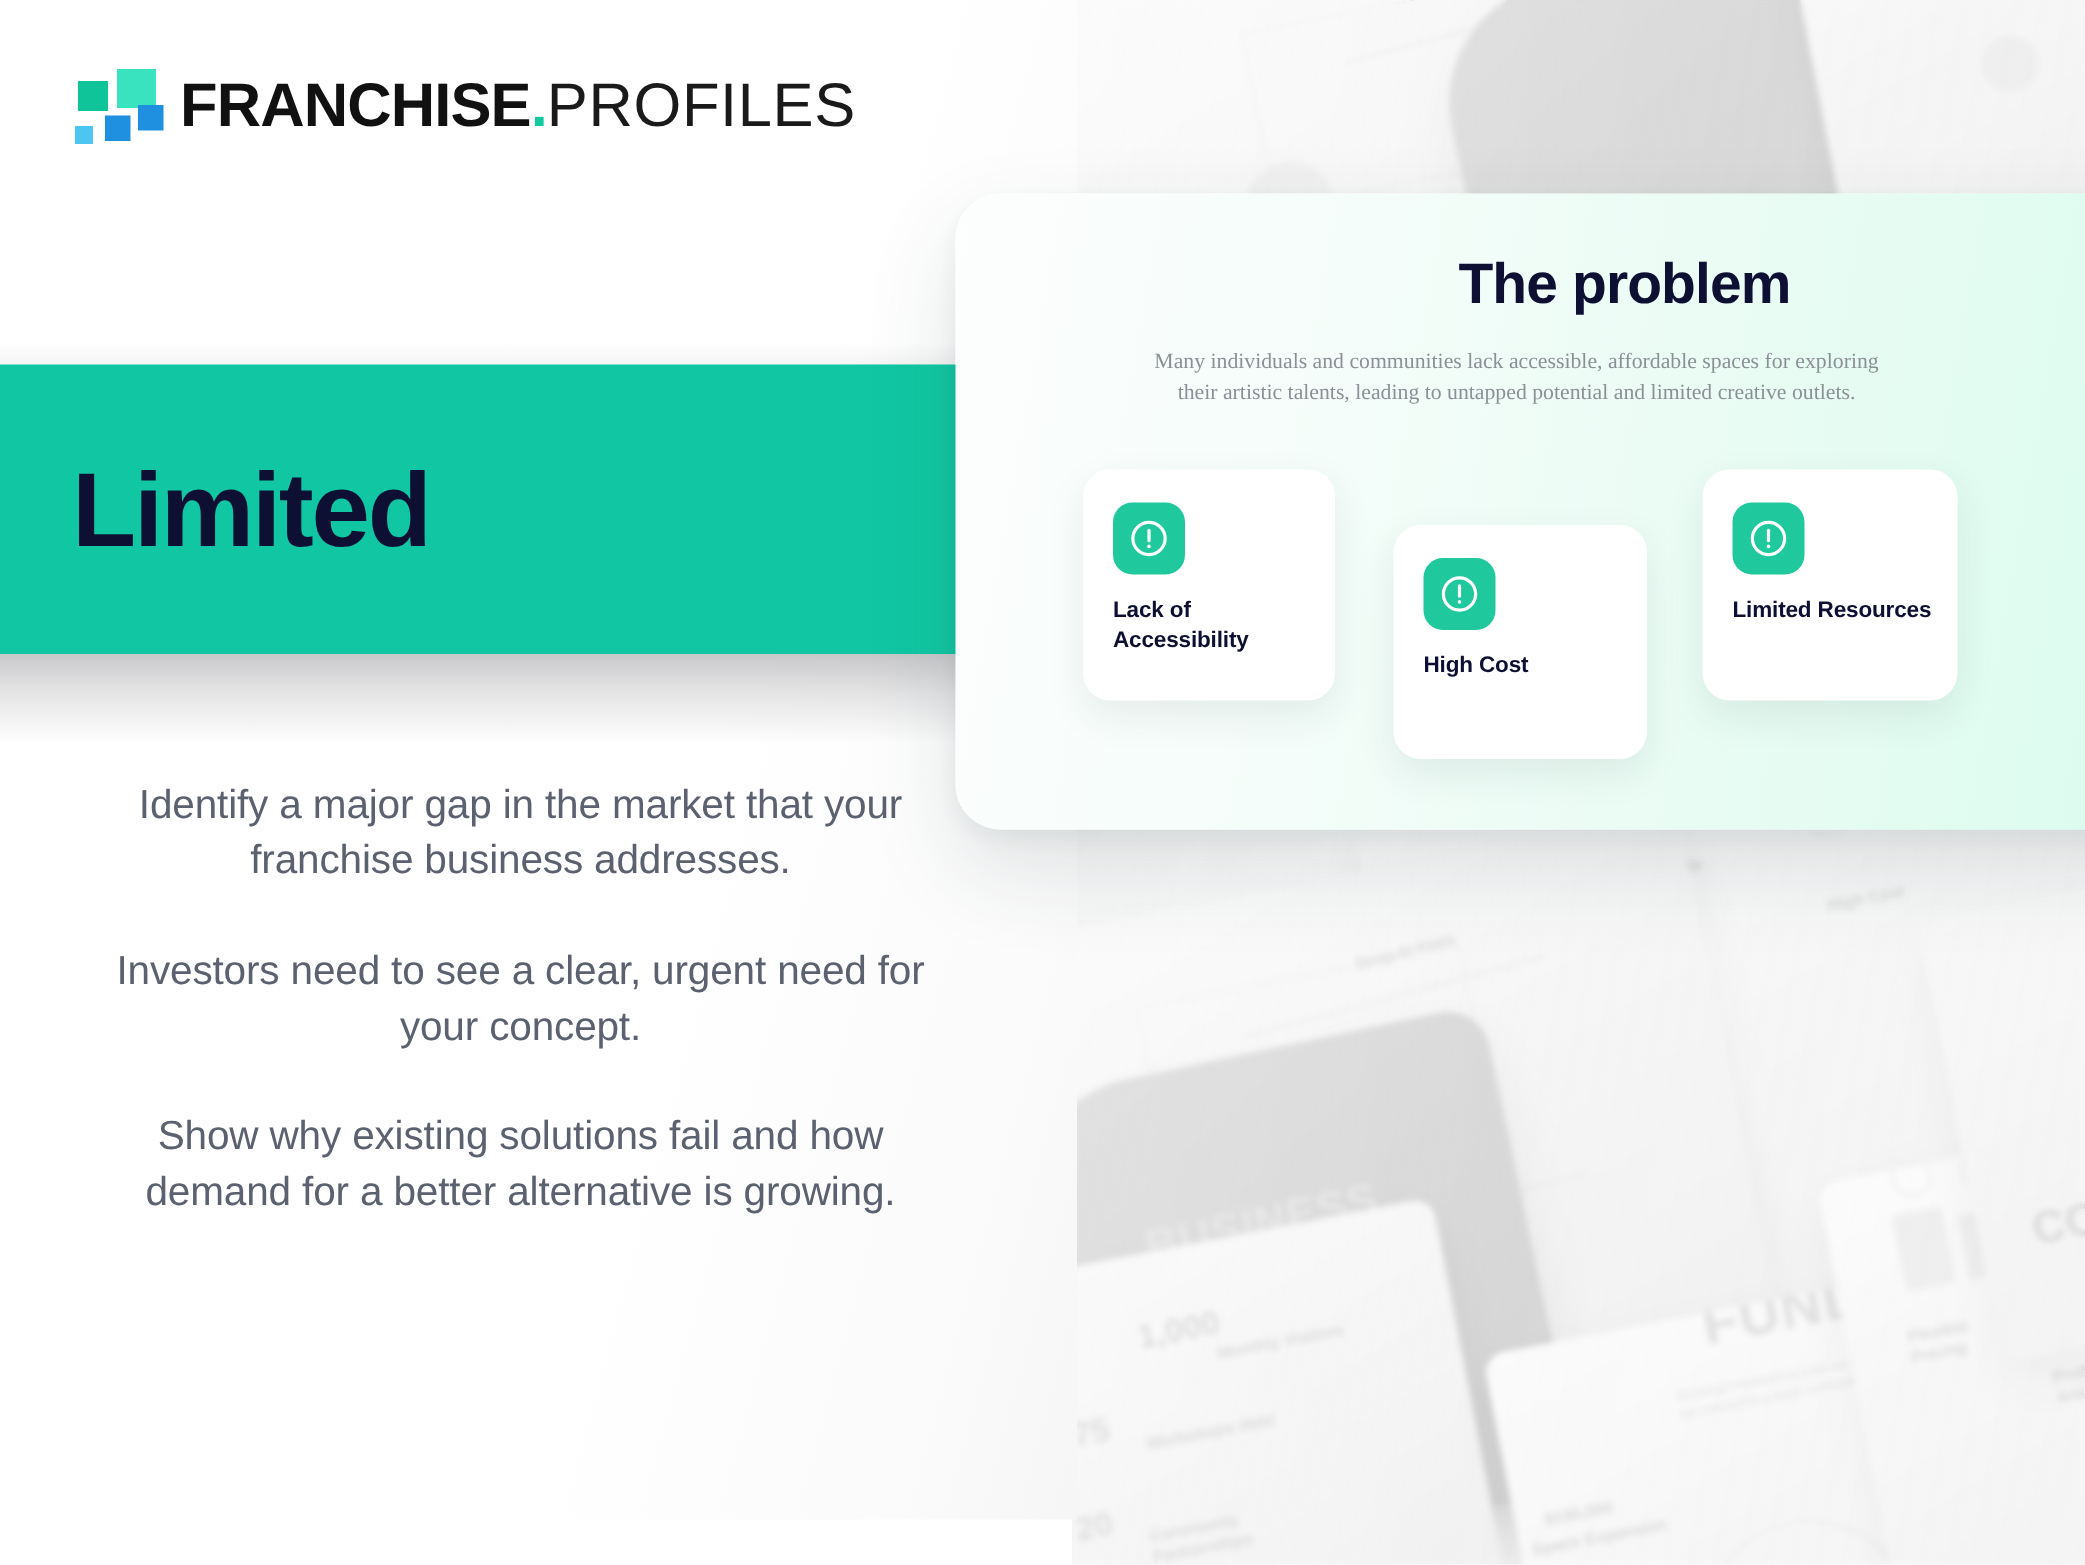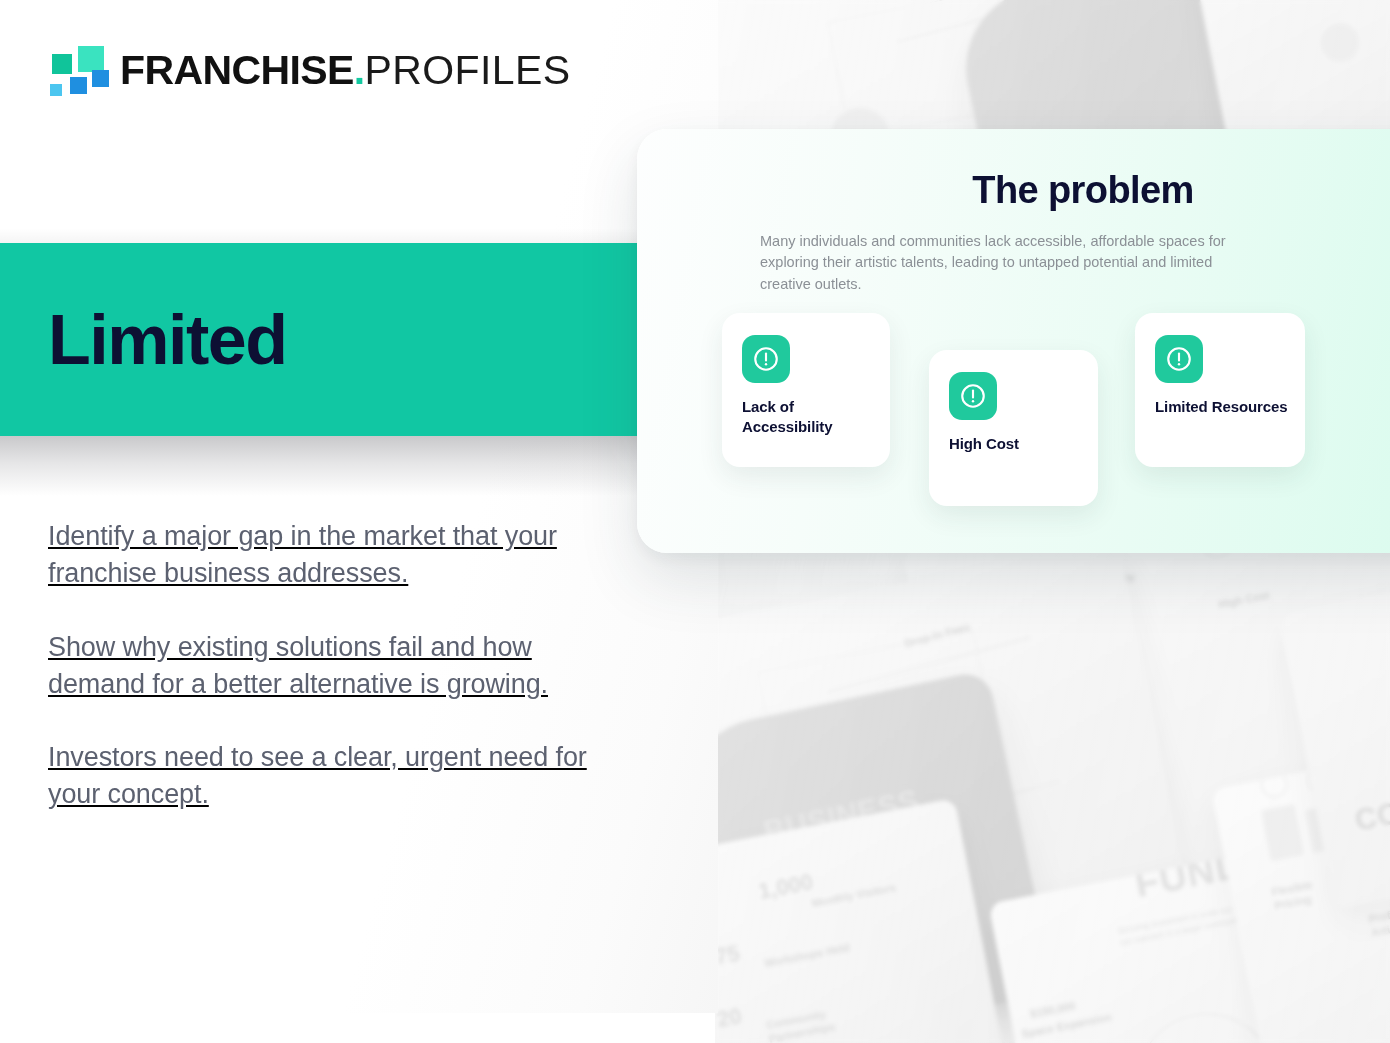--- a/index.html
+++ b/index.html
@@ -82,20 +82,21 @@
     backdrop-filter: blur(2.2px);
     background: linear-gradient(100deg, rgba(255,255,255,0.30) 0%, rgba(255,255,255,0.12) 50%, rgba(255,255,255,0.22) 100%);
   }
 
   
   .left-panel {
     position: absolute;
     left: 0; top: 0;
     width: 718px; height: 1013px;
     background: linear-gradient(105deg, #ffffff 0%, #ffffff 62%, #fbfbfb 86%, #f6f6f6 100%);
+    text-align: center;
   }
 
   .logo {
     position: absolute;
     left: 48px; top: 44px;
     display: flex;
     align-items: center;
     gap: 16px;
   }
   .logo-mark {
@@ -142,23 +143,22 @@
     line-height: 1;
   }
   .banner-shadow-bottom {
     position: absolute;
     left: 0; top: 436px; width: 638px; height: 60px;
     background: linear-gradient(180deg, rgba(120,120,125,0.40) 0%, rgba(140,140,145,0.22) 45%, rgba(255,255,255,0) 100%);
   }
 
   .body-copy {
     position: absolute;
-    left: 48px; top: 518px;
+    left: 63px; top: 518px;
     width: 568px;
-    text-decoration: underline;
   }
   .body-copy p {
     font-size: 27px;
     line-height: 1.38;
     color: #5c6170;
     font-weight: 400;
     margin-bottom: 36px;
     letter-spacing: -0.1px;
   }
   .body-copy p:last-child { margin-bottom: 0; }
@@ -179,25 +179,26 @@
     left: 0; right: 0; top: 40px;
     text-align: center;
     font-size: 38px;
     font-weight: 800;
     color: #0d1033;
     letter-spacing: -0.6px;
   }
   .mc-sub {
     position: absolute;
     left: 123px; width: 502px; top: 102px;
-    text-align: left;
+    text-align: center;
     font-size: 14.5px;
     line-height: 1.48;
     color: #8b9096;
     font-weight: 400;
+    font-family: Liberation Serif, serif;
   }
 
   .feat {
     position: absolute;
     background: #ffffff;
     border-radius: 18px;
     box-shadow: 0 10px 26px rgba(30,60,60,0.085);
   }
   .feat-1 { left: 85px;  top: 184px; width: 168px; height: 154px; }
   .feat-2 { left: 292px; top: 221px; width: 169px; height: 156px; }
@@ -330,22 +331,22 @@
     </div>
 
     <div class="banner-shadow-top"></div>
     <div class="banner">
       <div class="banner-title">Limited</div>
     </div>
     <div class="banner-shadow-bottom"></div>
 
     <div class="body-copy">
       <p>Identify a major gap in the market that your franchise business addresses.</p>
+      <p>Investors need to see a clear, urgent need for your concept.</p>
       <p>Show why existing solutions fail and how demand for a better alternative is growing.</p>
-      <p>Investors need to see a clear, urgent need for your concept.</p>
     </div>
   </div>
 
   <div class="mint-card">
     <div class="mc-title">The problem</div>
     <div class="mc-sub">Many individuals and communities lack accessible, affordable spaces for exploring their artistic talents, leading to untapped potential and limited creative outlets.</div>
 
     <div class="feat feat-1">
       <div class="feat-icon">
         <svg width="30" height="30" viewBox="0 0 24 24" fill="none" stroke="#ffffff" stroke-width="1.7" stroke-linecap="round">

